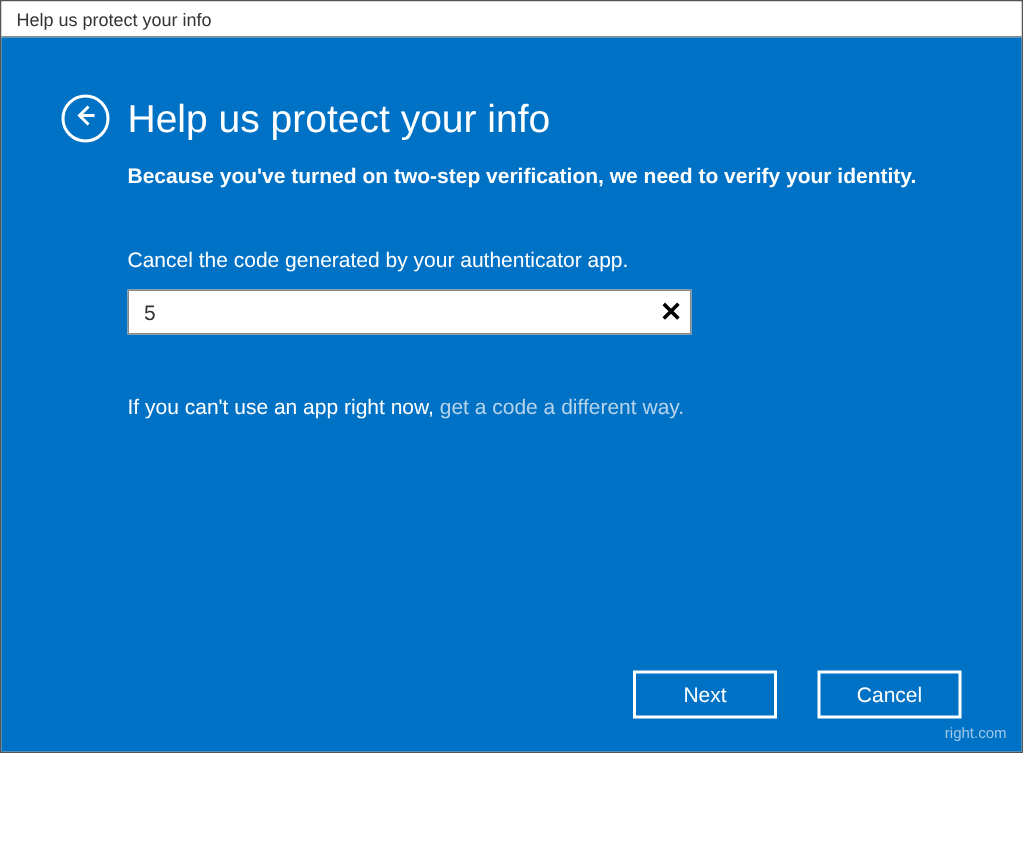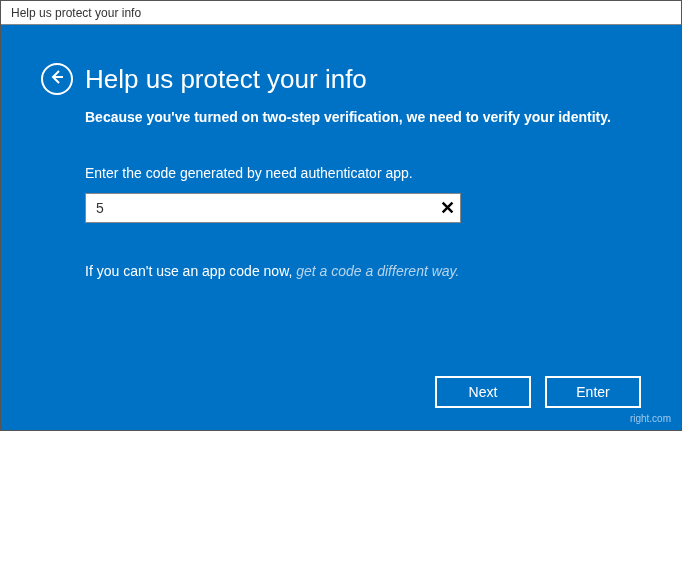--- a/index.html
+++ b/index.html
@@ -4,21 +4,21 @@
   <style>
     * { margin: 0; padding: 0; box-sizing: border-box; }
     body {
       font-family: "Segoe UI", Arial, sans-serif;
       width: 682px;
       height: 577px;
       background: #fff;
     }
     .window {
       width: 682px;
-      height: 431px;
+      height: 502px;
       border: 1px solid #555;
       display: flex;
       flex-direction: column;
     }
     .titlebar {
       background: #fff;
       border-bottom: 1px solid #888;
       padding: 4px 10px;
       font-size: 12px;
       color: #333;
@@ -92,39 +92,40 @@
       font-size: 18px;
       font-weight: bold;
       color: #000;
       cursor: pointer;
       font-family: Arial, sans-serif;
     }
     .alt-row {
       font-size: 14px;
     }
     .alt-row .plain { color: #fff; }
-    .alt-row .link { color: #b8d4ea; cursor: pointer; font-style: italic; }
+    .alt-row .link { color: #b8d4ea; cursor: pointer; }
     .footer {
       position: absolute;
       bottom: 22px;
       right: 40px;
       display: flex;
       gap: 14px;
     }
     .btn {
       min-width: 96px;
       height: 32px;
       border: 2px solid #fff;
       background: transparent;
       color: #fff;
       font-size: 14px;
       cursor: pointer;
       display: flex;
       align-items: center;
       justify-content: center;
+      margin-left: 13px;
     }
     .watermark {
       position: absolute;
       bottom: 6px;
       right: 10px;
       font-size: 10px;
       color: rgba(255,255,255,0.6);
     }
   </style>
 </head>
@@ -141,28 +142,28 @@
           <svg viewBox="0 0 16 16">
               <path d="M10 2 L4 8 L10 14" stroke="#fff" stroke-width="2" fill="none"></path>
               <path d="M4 8 L14 8" stroke="#fff" stroke-width="2"></path>
             </svg>
         </span>
       </div>
       <div class="heading">Help us protect your info</div>
     </div>
     <div class="body-area">
       <div class="subtitle">Because you've turned on two-step verification, we need to verify your identity.</div>
-      <div class="label">Enter the code generated by need authenticator app.</div>
+      <div class="label">Cancel the code generated by your authenticator app.</div>
       <div class="input-wrap">
         <input type="text" value="5" style="">
         <span class="clear-x">✕</span>
       </div>
       <div class="alt-row">
-        <span class="plain">If you can't use an app code now, </span><span class="link">get a code a different way.</span>
+        <span class="plain">If you can't use an app right now, </span><span class="link">get a code a different way.</span>
       </div>
     </div>
     <div class="footer">
       <div class="btn">Next</div>
-      <div class="btn">Enter</div>
+      <div class="btn">Cancel</div>
     </div>
     <div class="watermark">right.com</div>
   </div>
 </div>
 
 </body></html>

